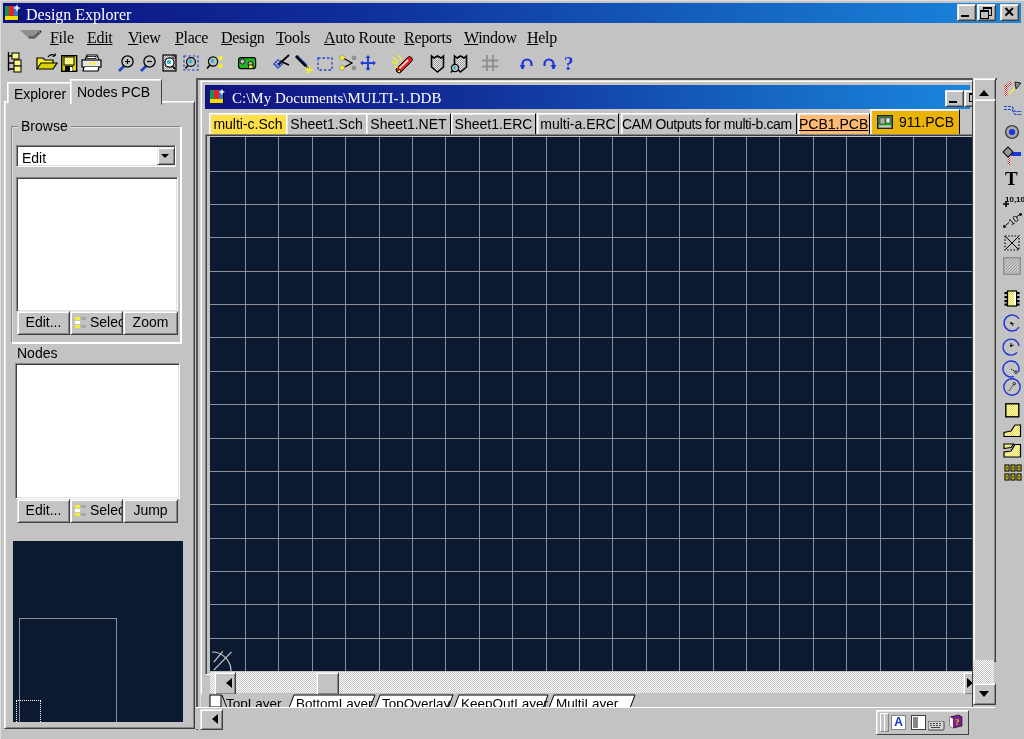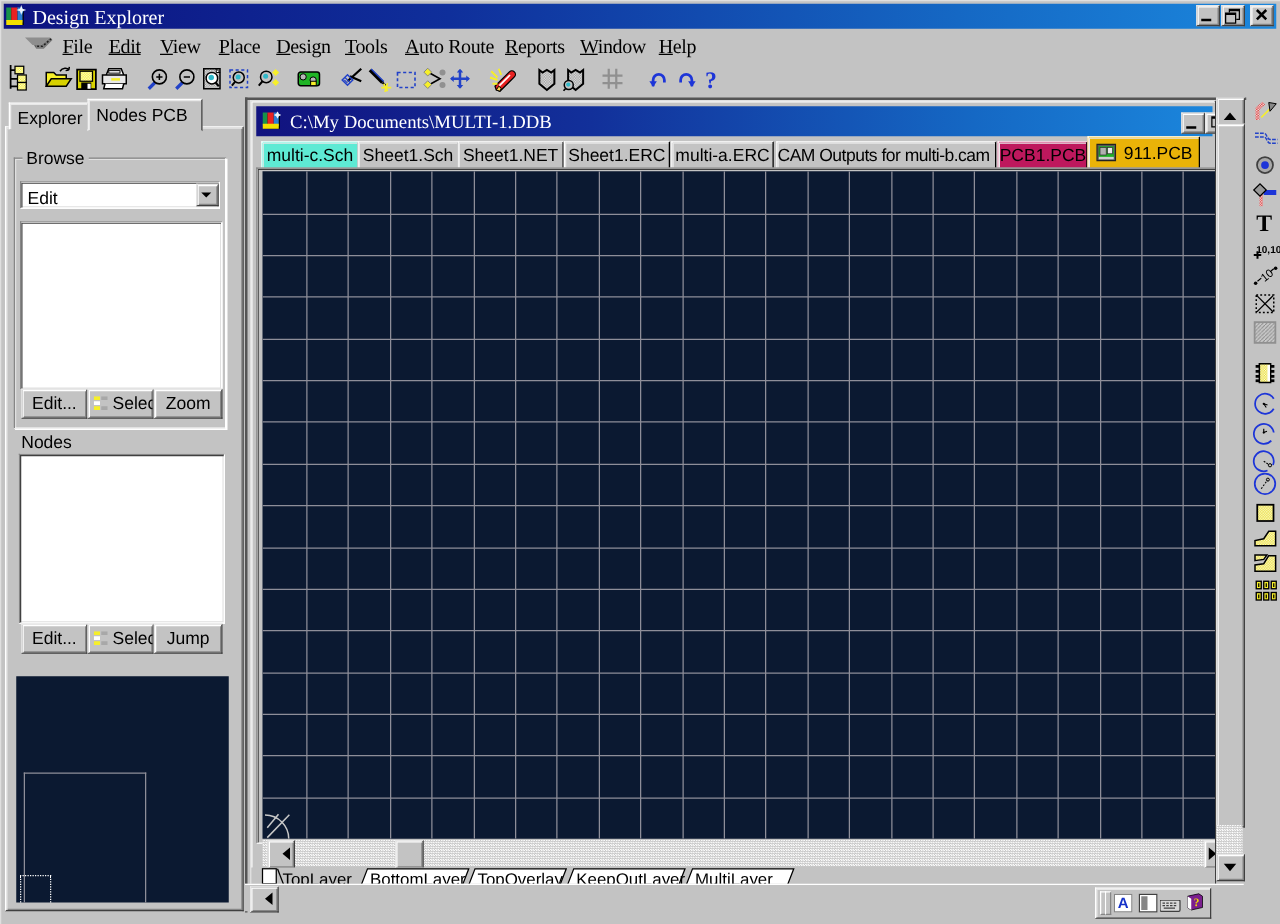--- a/index.html
+++ b/index.html
@@ -293,27 +293,27 @@
   </div>
   <div class="abs ser" style="left:31px;top:9px;color:#fff;font-size:15px;">C:\My Documents\MULTI-1.DDB</div>
   <div class="abs btn3d" style="left:744px;top:9px;width:17px;height:15px;">
       <div class="abs" style="left:3px;top:10px;width:8px;height:2px;background:#000;"></div>
     </div>
   <div class="abs btn3d" style="left:763px;top:9px;width:12px;height:15px;">
     <div class="abs" style="left:4px;top:2px;width:6px;height:6px;border:1px solid #000;border-top-width:2px;"></div>
   </div>
 
   <div class="abs" id="doctabs" style="left:0;top:28px;width:771px;height:25px;">
-      <div class="abs" style="left:8px;top:4px;width:76px;height:21px;background:#5eead4;border-top:1px solid #fff;border-left:1px solid #fff;border-right:1px solid #000;box-shadow:inset 1px 1px 0 #e8e8e8;font-size:14px;text-align:center;line-height:20px;white-space:nowrap;overflow:hidden;">multi-c.Sch</div>
+      <div class="abs" style="left:8px;top:4px;width:76px;height:21px;background:#fde047;border-top:1px solid #fff;border-left:1px solid #fff;border-right:1px solid #000;box-shadow:inset 1px 1px 0 #e8e8e8;font-size:14px;text-align:center;line-height:20px;white-space:nowrap;overflow:hidden;">multi-c.Sch</div>
       <div class="abs" style="left:85px;top:4px;width:79px;height:21px;background:#c3c3c3;border-top:1px solid #fff;border-left:1px solid #fff;border-right:1px solid #000;box-shadow:inset 1px 1px 0 #e8e8e8;font-size:14px;text-align:center;line-height:20px;white-space:nowrap;overflow:hidden;">Sheet1.Sch</div>
       <div class="abs" style="left:165px;top:4px;width:83px;height:21px;background:#c3c3c3;border-top:1px solid #fff;border-left:1px solid #fff;border-right:1px solid #000;box-shadow:inset 1px 1px 0 #e8e8e8;font-size:14px;text-align:center;line-height:20px;white-space:nowrap;overflow:hidden;">Sheet1.NET</div>
       <div class="abs" style="left:250px;top:4px;width:83px;height:21px;background:#c3c3c3;border-top:1px solid #fff;border-left:1px solid #fff;border-right:1px solid #000;box-shadow:inset 1px 1px 0 #e8e8e8;font-size:14px;text-align:center;line-height:20px;white-space:nowrap;overflow:hidden;">Sheet1.ERC</div>
       <div class="abs" style="left:336px;top:4px;width:80px;height:21px;background:#c3c3c3;border-top:1px solid #fff;border-left:1px solid #fff;border-right:1px solid #000;box-shadow:inset 1px 1px 0 #e8e8e8;font-size:14px;text-align:center;line-height:20px;white-space:nowrap;overflow:hidden;">multi-a.ERC</div>
       <div class="abs" style="left:420px;top:4px;width:174px;height:21px;background:#c3c3c3;border-top:1px solid #fff;border-left:1px solid #fff;border-right:1px solid #000;box-shadow:inset 1px 1px 0 #e8e8e8;font-size:14px;line-height:20px;white-space:nowrap;overflow:hidden;letter-spacing:-0.4px;">CAM Outputs for multi-b.cam</div>
-      <div class="abs" style="left:597px;top:4px;width:70px;height:21px;background:#be185d;border-top:1px solid #fff;border-left:1px solid #fff;border-right:1px solid #000;box-shadow:inset 1px 1px 0 #e8e8e8;font-size:14px;text-align:right;line-height:20px;white-space:nowrap;overflow:hidden;">PCB1.PCB</div>
+      <div class="abs" style="left:597px;top:4px;width:70px;height:21px;background:#fdba74;border-top:1px solid #fff;border-left:1px solid #fff;border-right:1px solid #000;box-shadow:inset 1px 1px 0 #e8e8e8;font-size:14px;text-align:left;line-height:20px;white-space:nowrap;overflow:hidden;text-decoration:underline;">PCB1.PCB</div>
       <div class="abs" style="left:669px;top:0;width:88px;height:25px;background:#eab308;border-top:1px solid #fff;border-left:1px solid #fff;border-right:1px solid #000;box-shadow:inset 1px 1px 0 #e8e8e8;">
         <svg style="position:absolute;left:6px;top:4px" width="16" height="16">
           <rect x="0.5" y="1.5" width="15" height="13" fill="#555" stroke="#222" stroke-width="1"></rect>
           <rect x="2" y="3" width="12" height="10" fill="#1fb425"></rect>
           <rect x="3" y="4" width="5" height="6" fill="#b0b0b0" stroke="#333" stroke-width="0.6"></rect>
           <rect x="9" y="4" width="4" height="5" fill="#e8e8e8" stroke="#333" stroke-width="0.6"></rect>
           <rect x="2" y="11.5" width="12" height="2" fill="#cfcfcf"></rect>
         </svg>
         <span style="position:absolute;left:28px;top:4px;font-size:14px;">911.PCB</span>
       </div>

